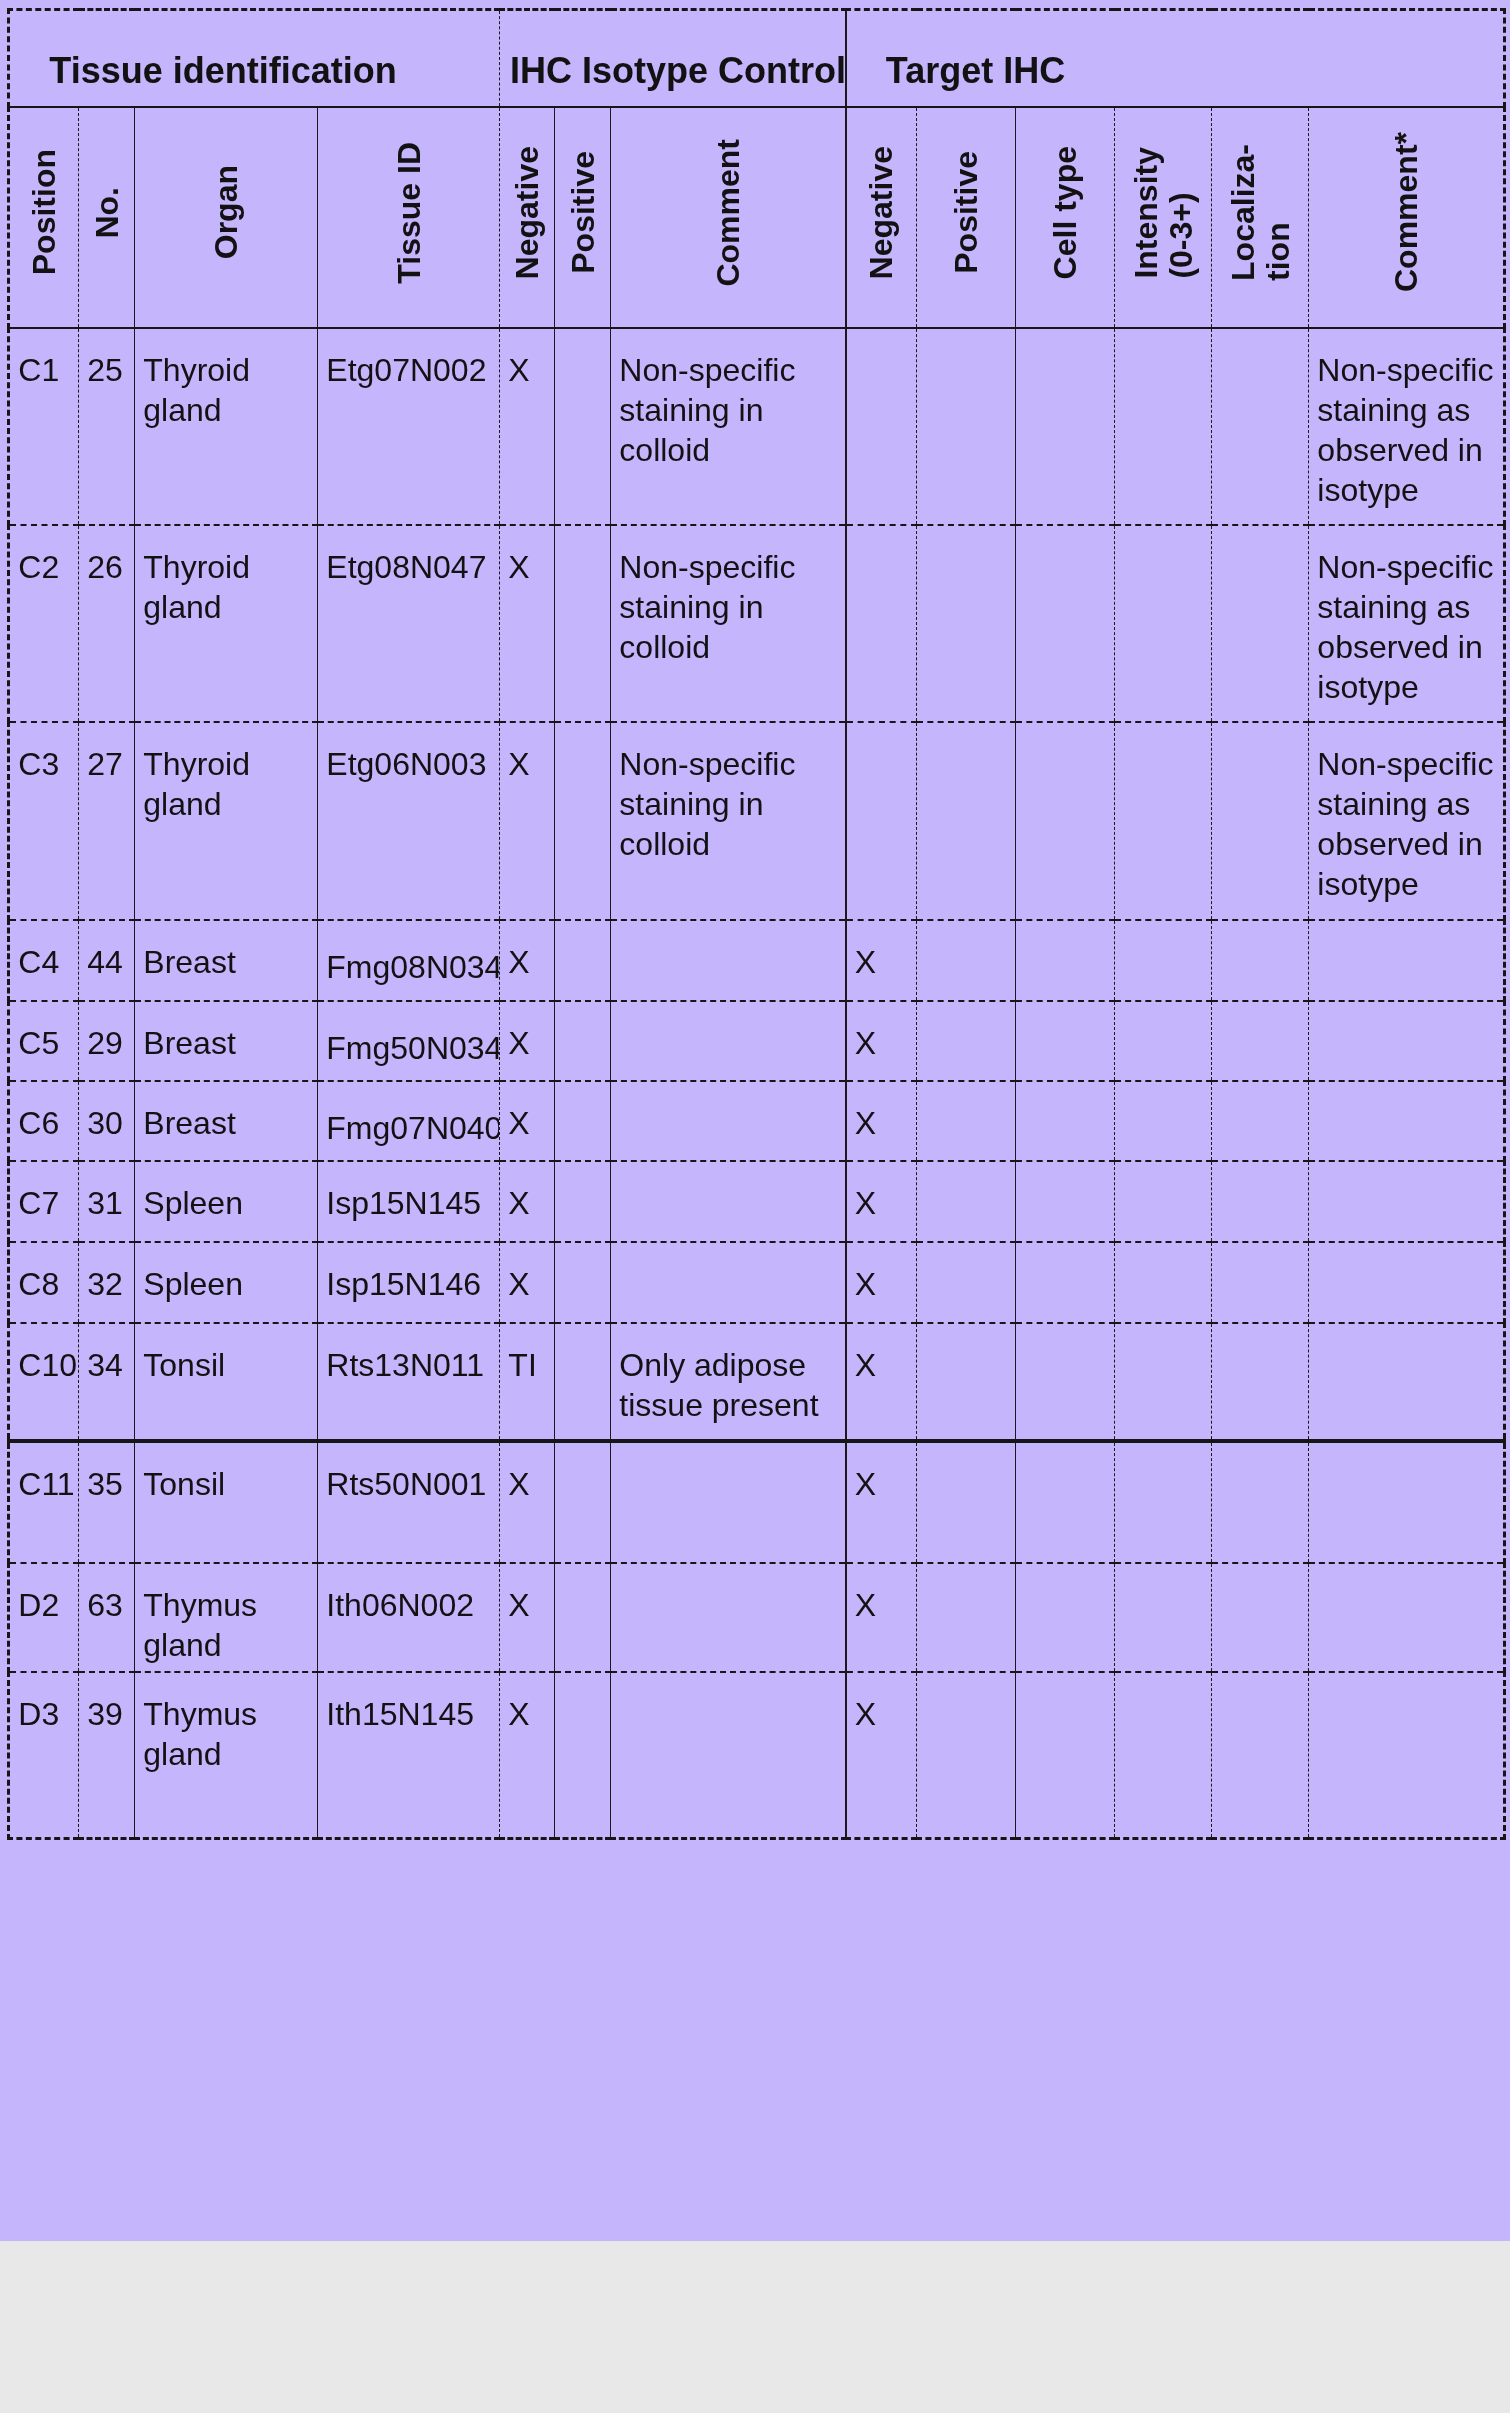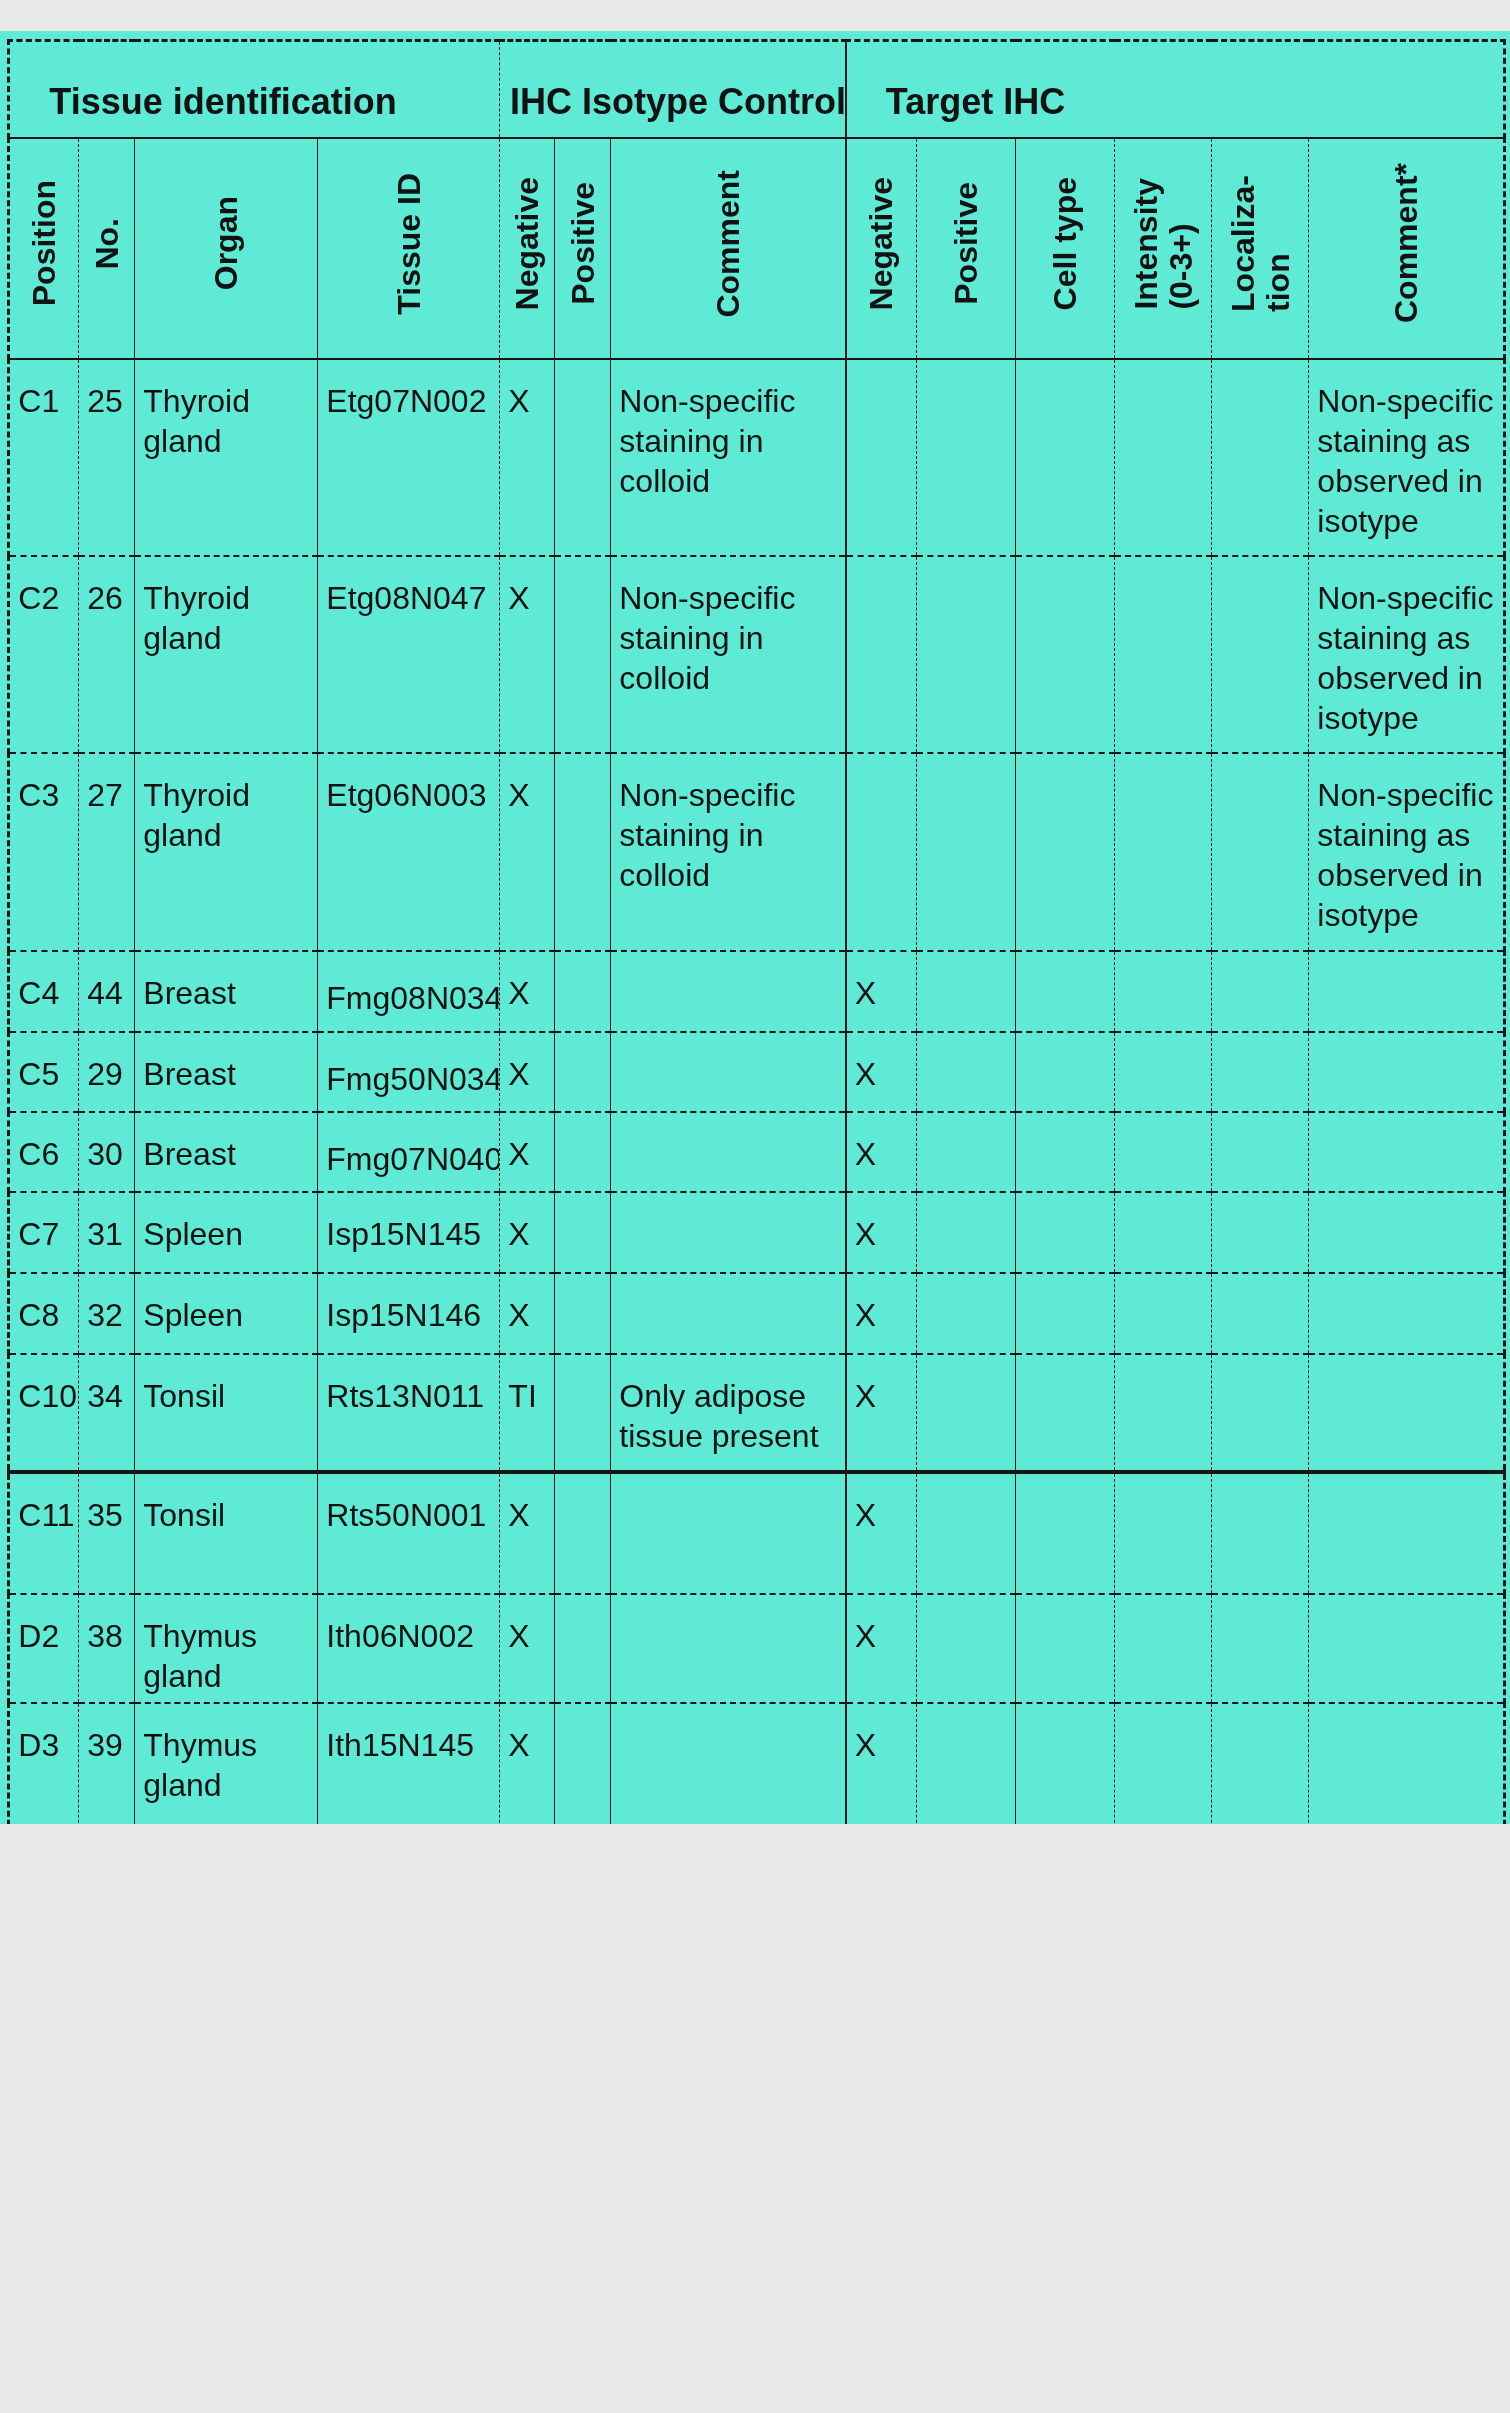--- a/index.html
+++ b/index.html
@@ -1,20 +1,20 @@
 <!DOCTYPE html>
 <html style="font-size:13px"><head>
 <meta charset="utf-8">
 <style>
   html,body{margin:0;padding:0;background:#e8e8e8;}
   .page{
-    width:1511px;height:1793px;background:#5eead4;box-sizing:border-box;
+    width:1511px;height:2241px;background:#c4b5fd;box-sizing:border-box;
     padding:8px 6.5px 0 7.3px;
     font-family:"Liberation Sans", sans-serif;color:#111;
-    position:relative;overflow:hidden;margin-top:31px;
+    position:relative;overflow:hidden;
   }
   table{border-collapse:collapse;table-layout:fixed;width:1497px;border:3.2px dashed #161616;}
   td,th{
     box-sizing:border-box;overflow:hidden;
     font-size:32px;line-height:1.25;font-weight:normal;
     text-align:left;vertical-align:top;
     padding:21px 4.9px 6.5px 8px;
     white-space:pre-line;
     color:#121212;
   }
@@ -285,21 +285,21 @@
           <td class="c6 cell-iso_comment"></td>
           <td class="c7 cell-tgt_negative">X</td>
           <td class="c8 cell-tgt_positive"></td>
           <td class="c9 cell-cell_type"></td>
           <td class="c10 cell-intensity"></td>
           <td class="c11 cell-localization"></td>
           <td class="c12 cell-tgt_comment"></td>
         </tr>
         <tr>
           <td class="c0 cell-position">D2</td>
-          <td class="c1 cell-no">38</td>
+          <td class="c1 cell-no">63</td>
           <td class="c2 cell-organ">Thymus
 gland</td>
           <td class="c3 cell-tissue_id">Ith06N002</td>
           <td class="c4 cell-iso_negative">X</td>
           <td class="c5 cell-iso_positive"></td>
           <td class="c6 cell-iso_comment"></td>
           <td class="c7 cell-tgt_negative">X</td>
           <td class="c8 cell-tgt_positive"></td>
           <td class="c9 cell-cell_type"></td>
           <td class="c10 cell-intensity"></td>

